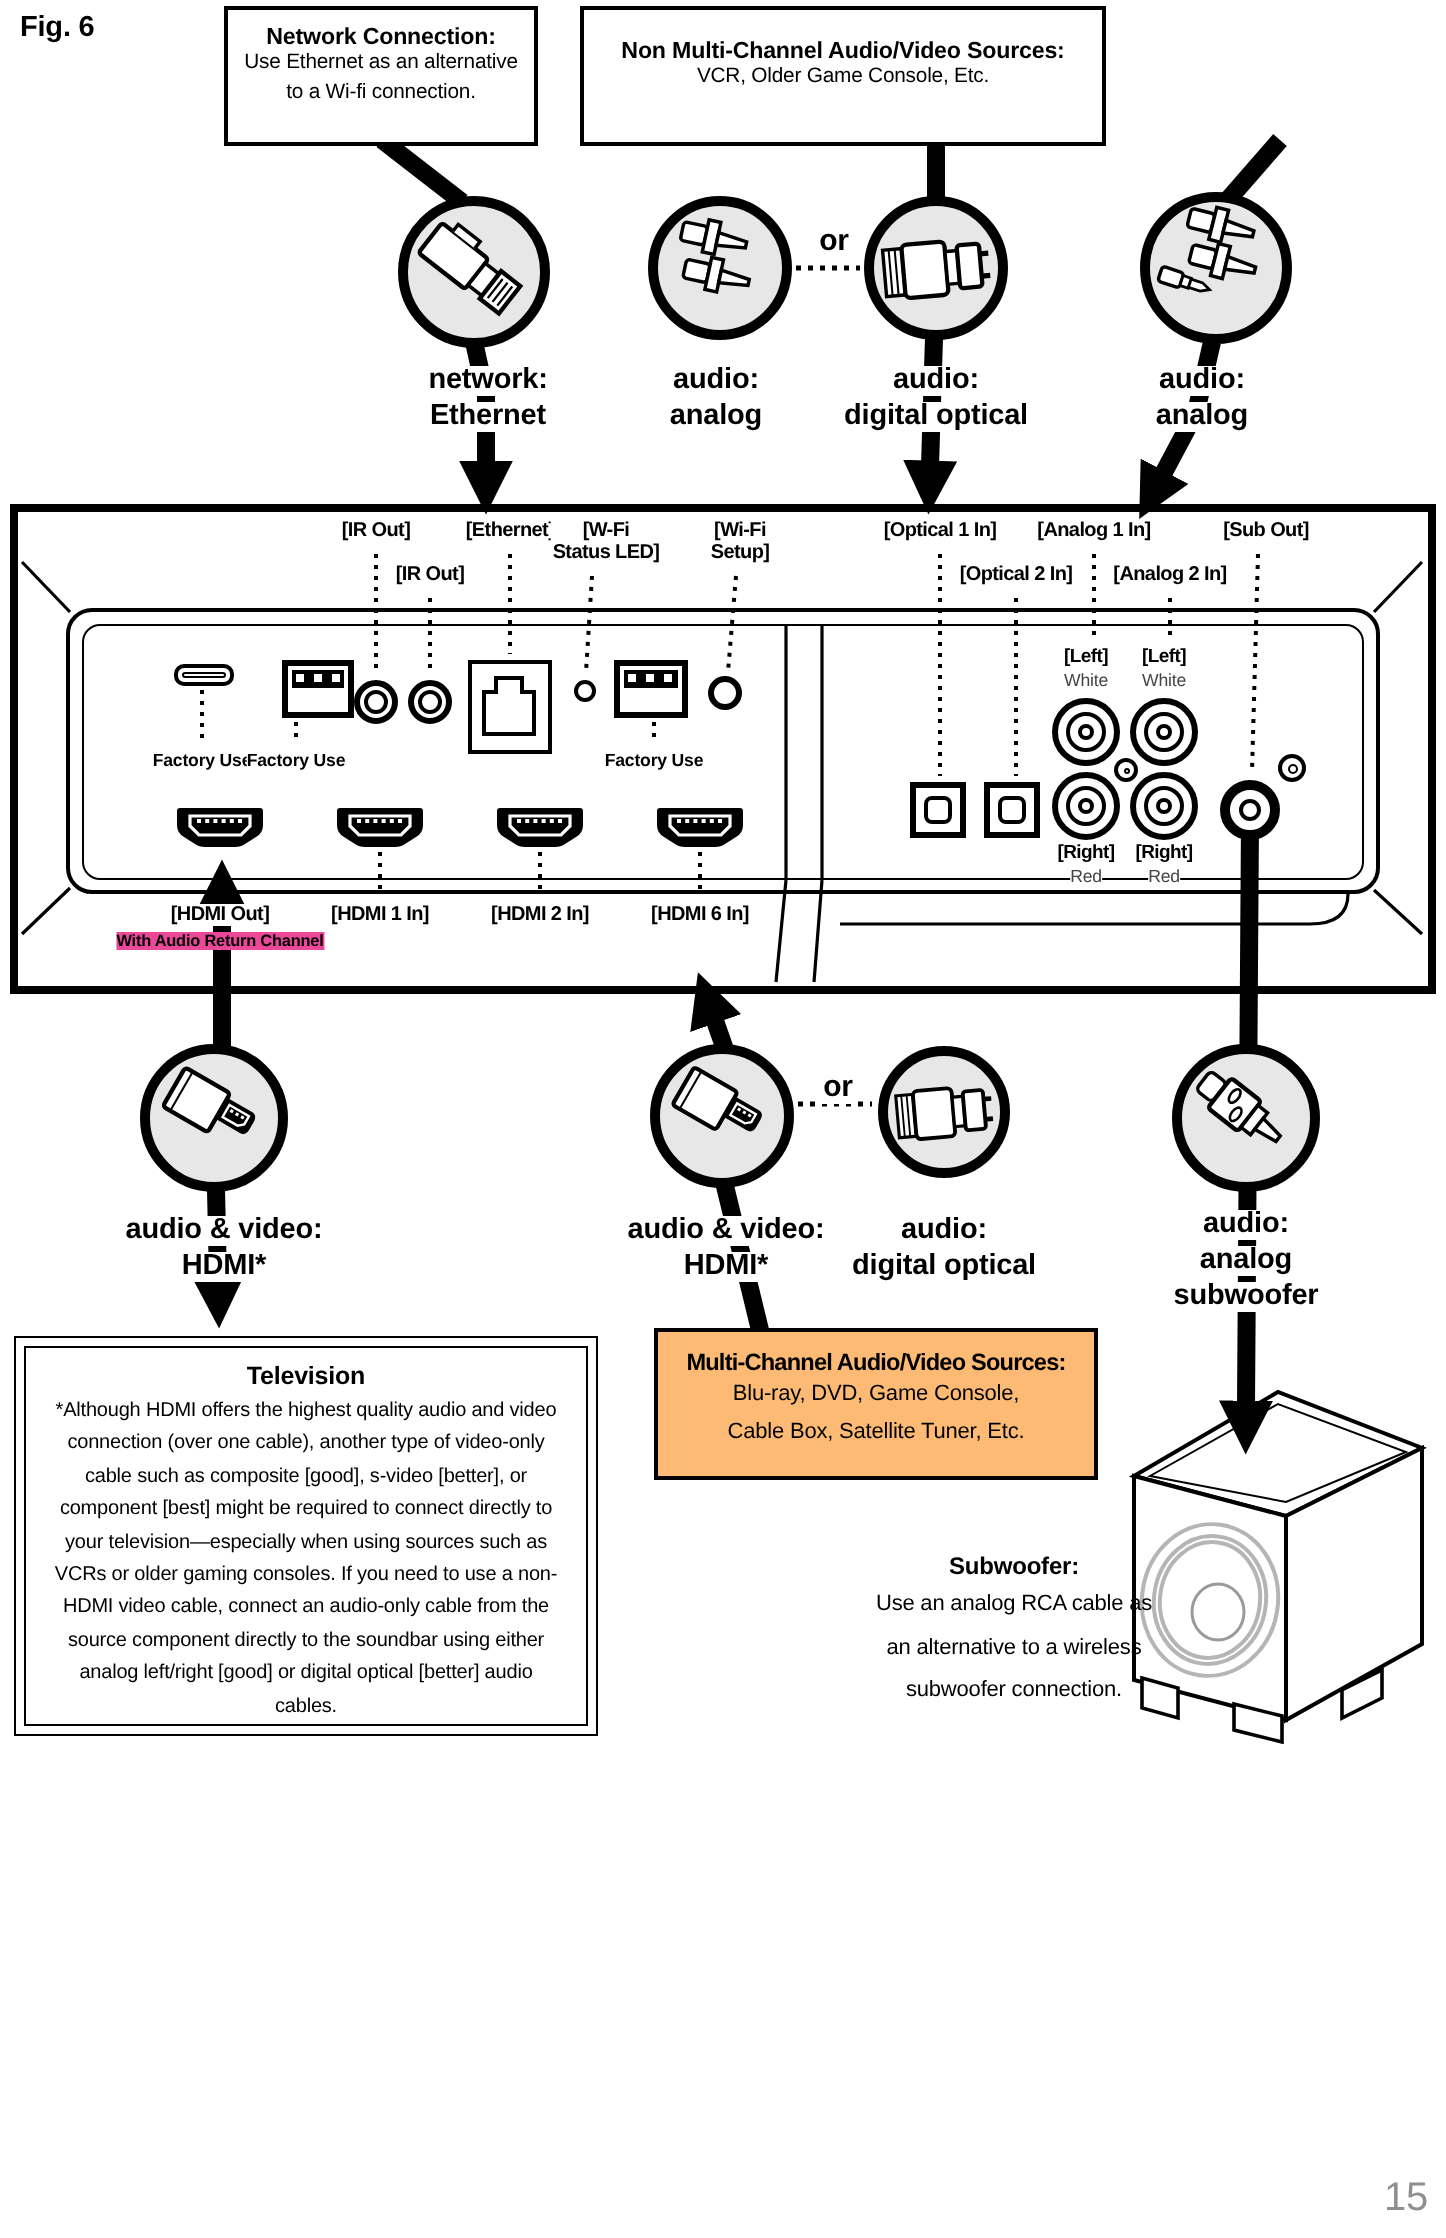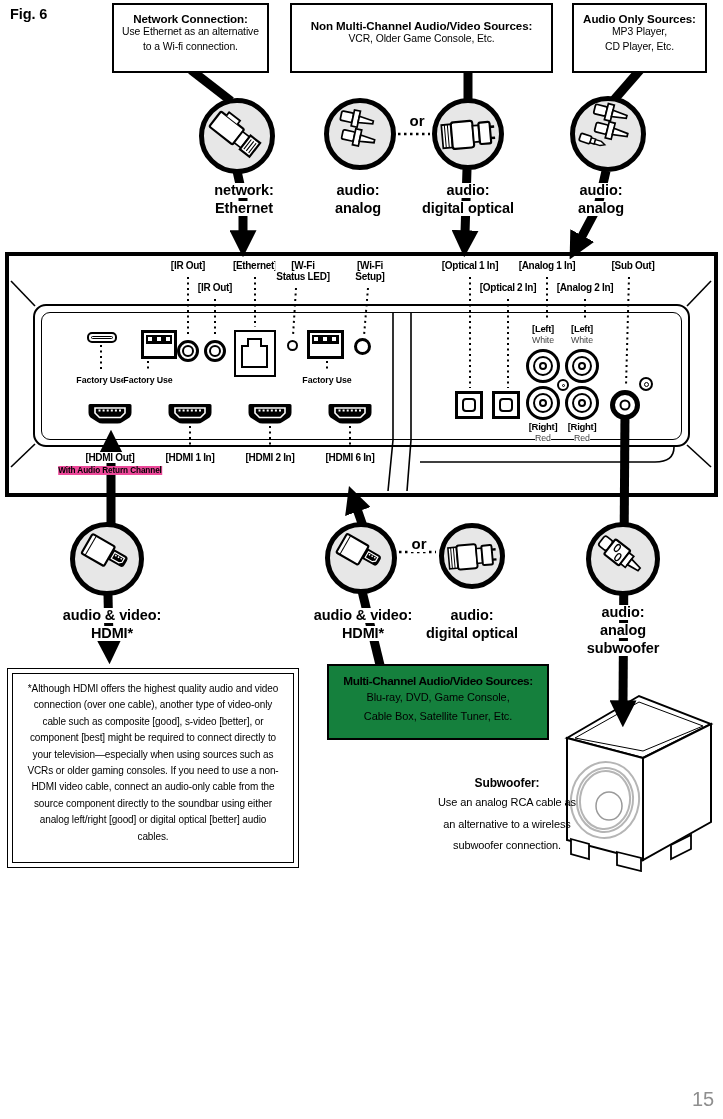--- a/index.html
+++ b/index.html
@@ -48,21 +48,21 @@
   .screw{border:2px solid #000;border-radius:50%;background:#fff}
   .screw i{position:absolute;inset:2.5px;border:1.5px solid #000;border-radius:50%}
   .subjack{width:30px;height:30px;border:5.5px solid #000;border-radius:50%;background:#fff}
   .subjack i{position:absolute;width:7px;height:7px;border:2px solid #000;border-radius:50%;left:50%;top:50%;transform:translate(-50%,-50%)}
   i{display:block}
   
   .tvbox{position:absolute;left:7px;top:668px;width:292px;height:200px;border:1.5px solid #000;background:#fff;z-index:4;box-sizing:border-box}
   .tvinner{position:absolute;inset:4px;border:1.5px solid #000;padding:7px 10px;text-align:center;box-sizing:border-box}
   .tvinner .t{font-weight:bold;font-size:12.5px;margin-bottom:3px}
   .tvinner .b{font-size:10px;line-height:16.4px}
-  .multibox{position:absolute;left:327px;top:664px;width:222px;height:76px;border:2px solid #000;background:#15803d;z-index:4;text-align:center;box-sizing:border-box;padding-top:8px}
+  .multibox{position:absolute;left:327px;top:664px;width:222px;height:76px;border:2px solid #000;background:#fdba74;z-index:4;text-align:center;box-sizing:border-box;padding-top:8px}
   .multibox .t{font-weight:bold;font-size:11.8px;letter-spacing:-0.4px}
   .multibox .b{font-size:11px;line-height:19px;white-space:pre-line}
   .subnote{position:absolute;left:413px;top:776px;width:188px;z-index:4;text-align:center}
   .subnote .t{font-weight:bold;font-size:12px;margin-bottom:2px}
   .subnote .b{font-size:11px;line-height:21.5px;white-space:pre-line}
   .pagenum{position:absolute;left:692px;top:1088px;font-size:20px;color:#8f8f8f;z-index:4}
   svg{display:block}
   #overlay{position:absolute;left:0;top:0;z-index:2}
 </style>
 </head>
@@ -182,25 +182,20 @@
 
   <div class="box" style="left:290px;top:3px;width:263px;height:70px;padding-top:14px">
     <div class="t">Non Multi-Channel Audio/Video Sources:</div>
     <div class="b">VCR, Older Game Console, Etc.</div>
   </div>
   <div class="box" style="left:112px;top:3px;width:157px;height:70px;padding-top:7px">
     <div class="t">Network Connection:</div>
     <div class="b">Use Ethernet as an alternative
 to a Wi-fi connection.</div>
   </div>
-  <div class="box" style="left:572px;top:3px;width:135px;height:70px;padding-top:7px">
-    <div class="t">Audio Only Sources:</div>
-    <div class="b">MP3 Player,
-CD Player, Etc.</div>
-  </div>
 
   <div class="circle" style="left:199px;top:98px;width:76px;height:76px">
     <svg width="66" height="66" viewBox="0 0 76 76">
       <g transform="rotate(38 38 38)">
         <rect x="6" y="27" width="34" height="22" rx="2" fill="#fff" stroke="#000" stroke-width="2.5"></rect>
         <path d="M14,27 v-5 h16 v5" fill="#fff" stroke="#000" stroke-width="2"></path>
         <rect x="40" y="30" width="10" height="16" fill="#fff" stroke="#000" stroke-width="2"></rect>
         <rect x="50" y="28" width="14" height="20" fill="#fff" stroke="#000" stroke-width="2.5"></rect>
         <path d="M53.5,31 v14 M57,31 v14 M60.5,31 v14" stroke="#000" stroke-width="1.3"></path>
       </g>
@@ -409,20 +404,21 @@
     <span>digital optical</span>
   </div>
   <div class="biglabel cx" style="left:623px;top:605px">
     <span>audio:</span>
     <span>analog</span>
     <span>subwoofer</span>
   </div>
 
   <div class="tvbox">
     <div class="tvinner">
+      <div class="t">Television</div>
       <div class="b">*Although HDMI offers the highest quality audio and video connection (over one cable), another type of video-only cable such as composite [good], s-video [better], or component [best] might be required to connect directly to your television—especially when using sources such as VCRs or older gaming consoles. If you need to use a non-HDMI video cable, connect an audio-only cable from the source component directly to the soundbar using either analog left/right [good] or digital optical [better] audio cables.</div>
     </div>
   </div>
 
   <div class="multibox">
     <div class="t">Multi-Channel Audio/Video Sources:</div>
     <div class="b">Blu-ray, DVD, Game Console,
 Cable Box, Satellite Tuner, Etc.</div>
   </div>
 

